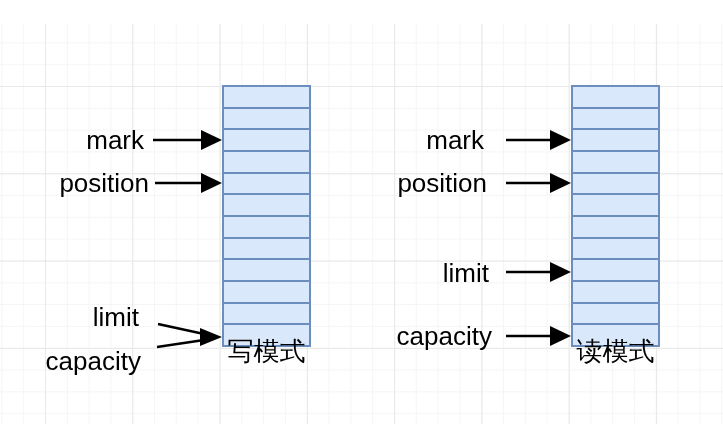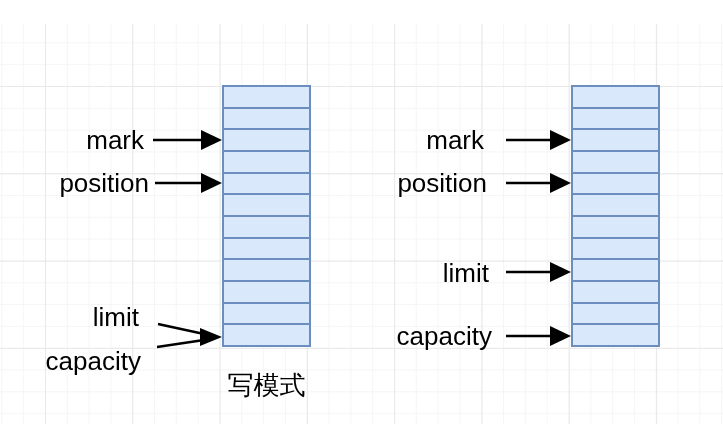--- a/index.html
+++ b/index.html
@@ -38,21 +38,21 @@
     flex:1;background:var(--cell-fill);
     border-bottom:2px solid var(--cell-border);
   }
   .cell:last-child{border-bottom:none;}
   .ptr-label{
     position:absolute;height:32px;line-height:32px;
     font-size:26px;color:var(--label-color);
     text-align:right;white-space:nowrap;
   }
   .mode-title{
-    position:absolute;top:346px;width:89px;height:30px;line-height:30px;
+    position:absolute;top:312px;width:89px;height:30px;line-height:30px;
     font-size:26px;color:var(--label-color);text-align:center;white-space:nowrap;
   }
   .mode-title.write{left:222px;}
   .mode-title.read{left:571px;}
   svg.arrows{position:absolute;left:0;top:0;pointer-events:none;}
   svg.arrows line{stroke:var(--arrow-color);stroke-width:2.4;}
   svg.arrows polygon{fill:var(--arrow-color);}
 </style>
 </head>
 <body>
@@ -93,20 +93,21 @@
   <div class="ptr-label" style="top:143px;right:574px;">position</div>
   <div class="ptr-label" style="top:277px;right:584px;">limit</div>
   <div class="ptr-label" style="top:321px;right:582px;">capacity</div>
 
   <div class="ptr-label" style="top:100px;right:239px;">mark</div>
   <div class="ptr-label" style="top:143px;right:236px;">position</div>
   <div class="ptr-label" style="top:233px;right:234px;">limit</div>
   <div class="ptr-label" style="top:296px;right:231px;">capacity</div>
 
   <div class="mode-title write">写模式</div>
+  <div class="mode-title read">读模式</div>
 
   <svg class="arrows" width="723" height="424" viewBox="0 0 723 424">
 
     <g>
       <line x1="153" y1="116" x2="202" y2="116"></line>
       <polygon points="201,106 222,116 201,126"></polygon>
     </g>
     <g>
       <line x1="155" y1="159" x2="202" y2="159"></line>
       <polygon points="201,149 222,159 201,169"></polygon>

